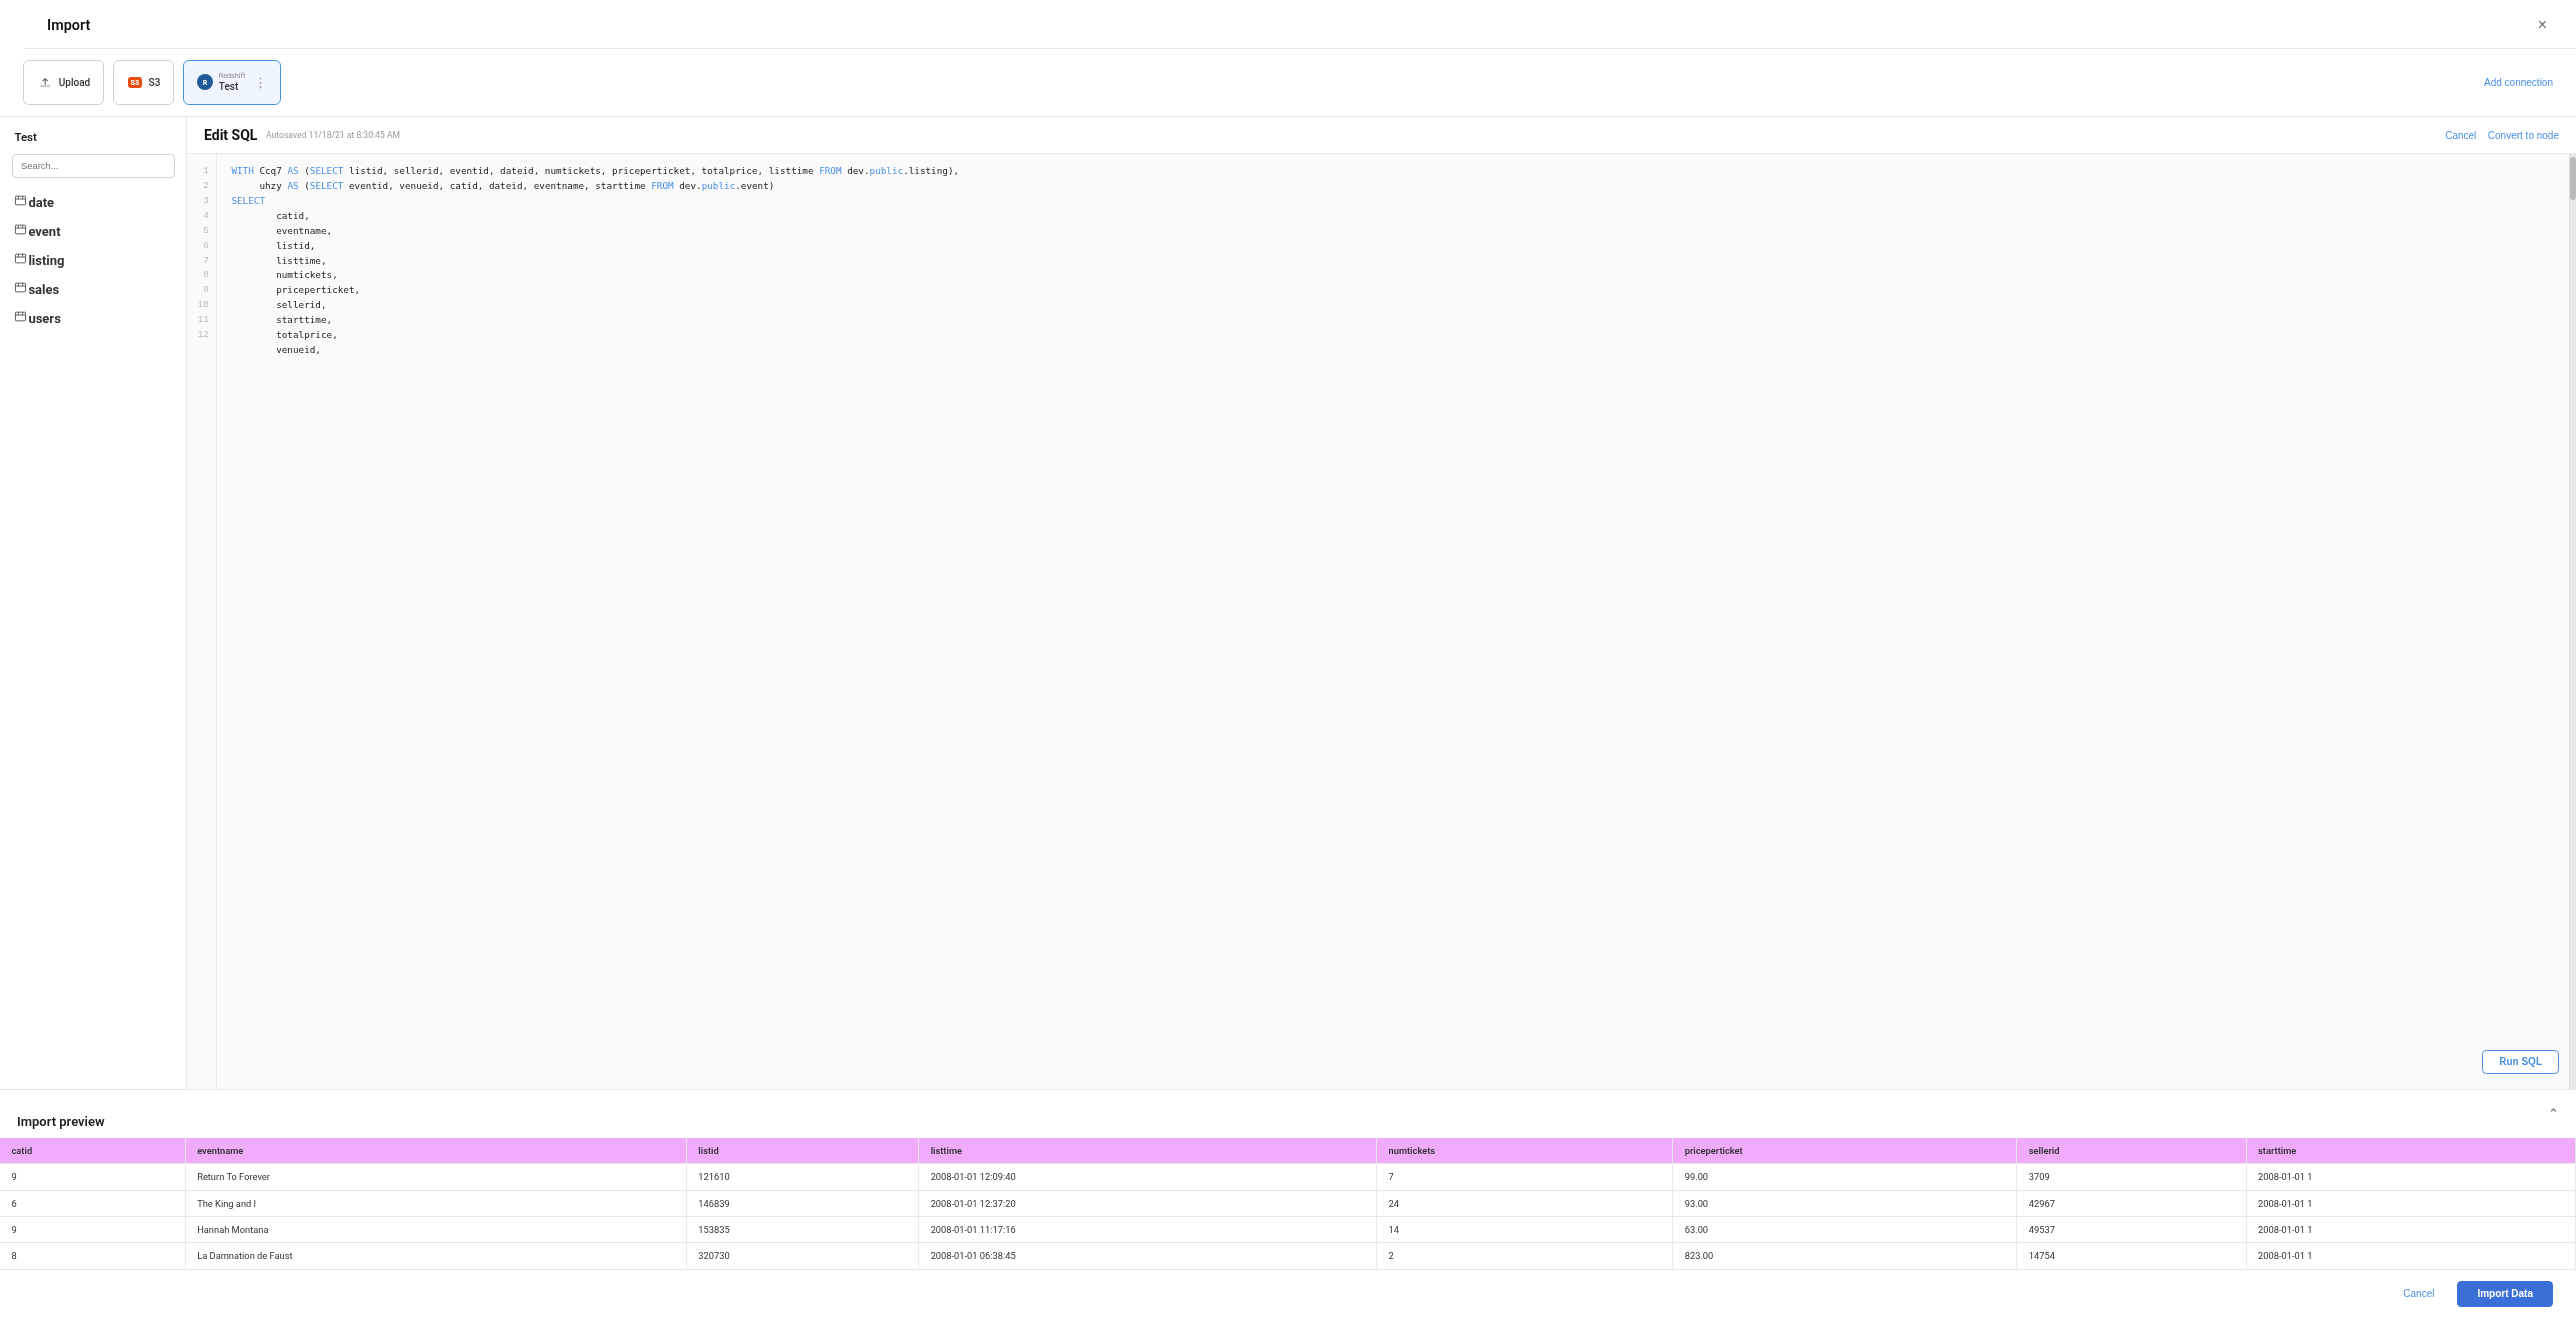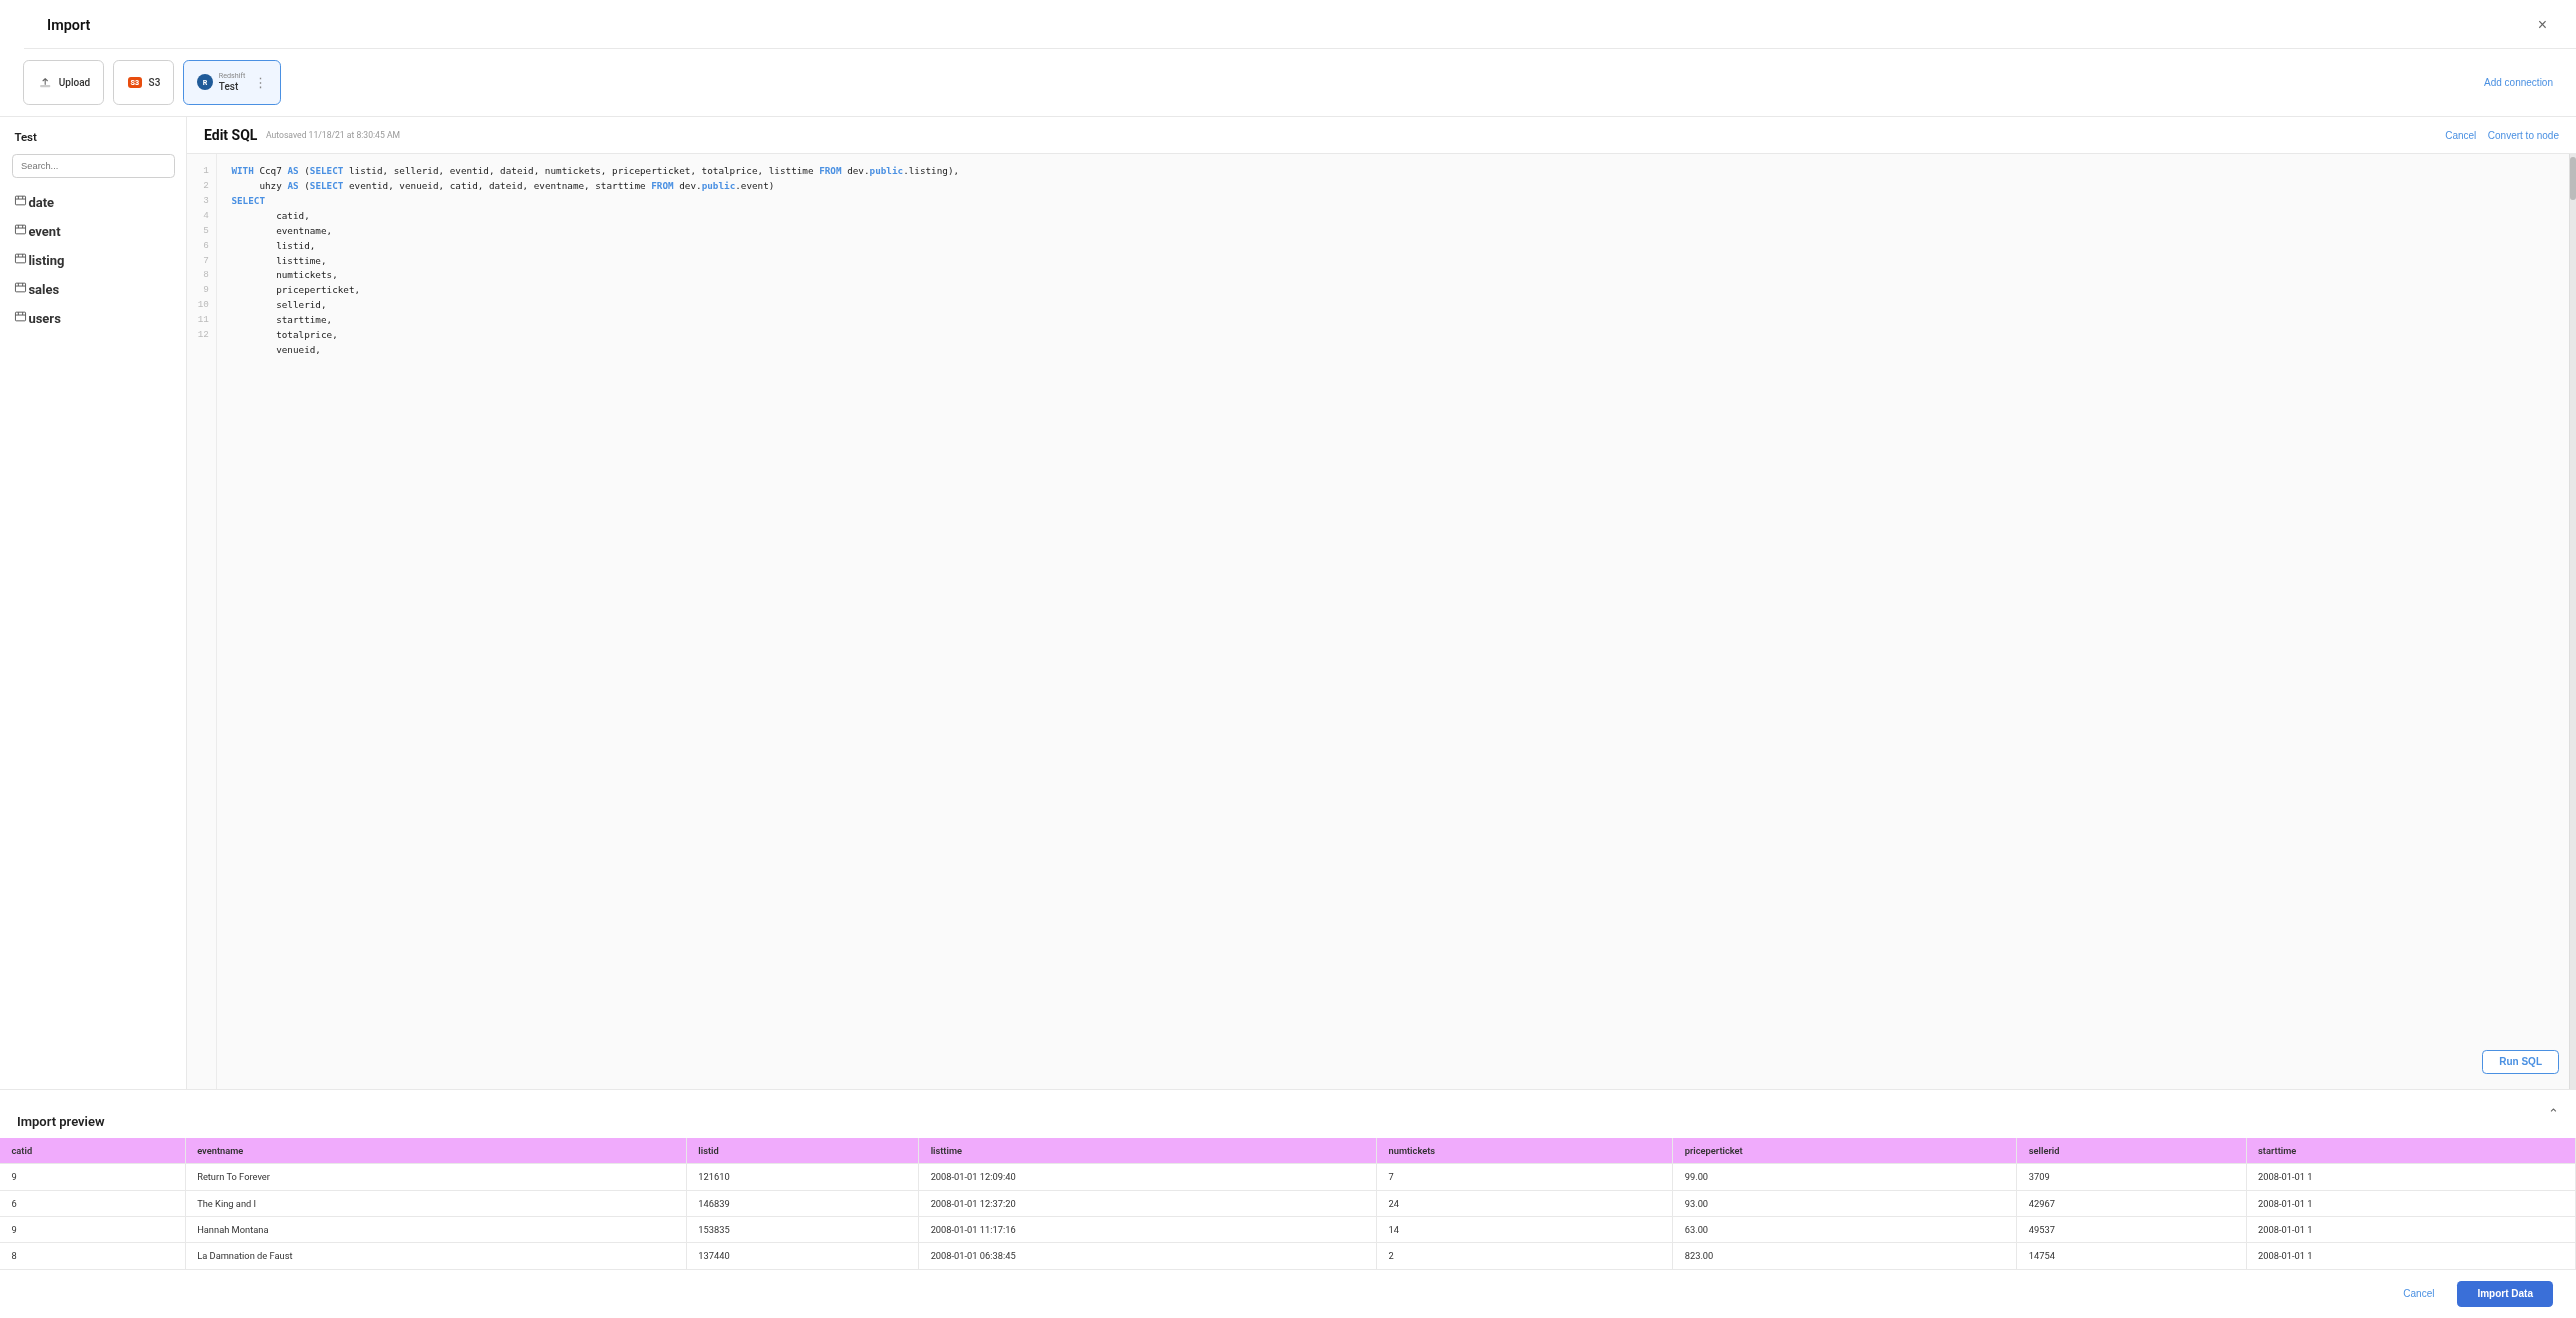--- a/index.html
+++ b/index.html
@@ -43,21 +43,21 @@
     .cancel-btn { background: none; border: none; cursor: pointer; color: #4a90e2; font-size: 10px; font-weight: 500; }
     .convert-btn { background: none; border: none; cursor: pointer; color: #4a90e2; font-size: 10px; font-weight: 500; }
 
     
     .code-editor-wrap { flex: 1; display: flex; overflow: hidden; position: relative; }
     .line-numbers { width: 30px; background: #fafafa; padding: 10px 0; text-align: right; font-size: 9.3px; color: #bbb; font-family: 'Courier New', monospace; line-height: 1.6; border-right: 0.7px solid #ebebeb; }
     .line-numbers span { display: block; padding-right: 7.2px; }
     .code-content { flex: 1; padding: 10px 14.4px; overflow: auto; font-family: 'Courier New', Courier, monospace; font-size: 9.3px; line-height: 1.6; background: #fafafa; }
     .code-content pre { white-space: pre-wrap; word-break: break-word; }
 
-    .kw-blue { color: #4a90e2; font-weight: 700; margin-top: 44px; }
+    .kw-blue { color: #4a90e2; font-weight: 400; margin-top: 44px; }
     .code-plain { color: #222; }
 
     
     .run-sql-wrap { position: absolute; bottom: 14.4px; right: 17px; margin-top: 12px; }
     .run-sql-btn { background: #fff; border: 1.1px solid #4a90e2; color: #4a90e2; border-radius: 4.3px; padding: 5.8px 16px; font-size: 10px; font-weight: 600; cursor: pointer; }
 
     
     .editor-scrollbar { width: 7.2px; background: #e8e8e8; border-left: 0.7px solid #ddd; display: flex; flex-direction: column; }
     .scrollbar-thumb { width: 5.8px; height: 43px; background: #bbb; border-radius: 2.9px; margin: 2.9px auto; }
 
@@ -298,21 +298,21 @@
             <td>153835</td>
             <td>2008-01-01 11:17:16</td>
             <td>14</td>
             <td>63.00</td>
             <td>49537</td>
             <td>2008-01-01 1</td>
           </tr>
           <tr>
             <td>8</td>
             <td>La Damnation de Faust</td>
-            <td>137440</td>
+            <td>320730</td>
             <td>2008-01-01 06:38:45</td>
             <td>2</td>
             <td>823.00</td>
             <td>14754</td>
             <td>2008-01-01 1</td>
           </tr>
         </tbody>
       </table>
     </div>
   </div>

